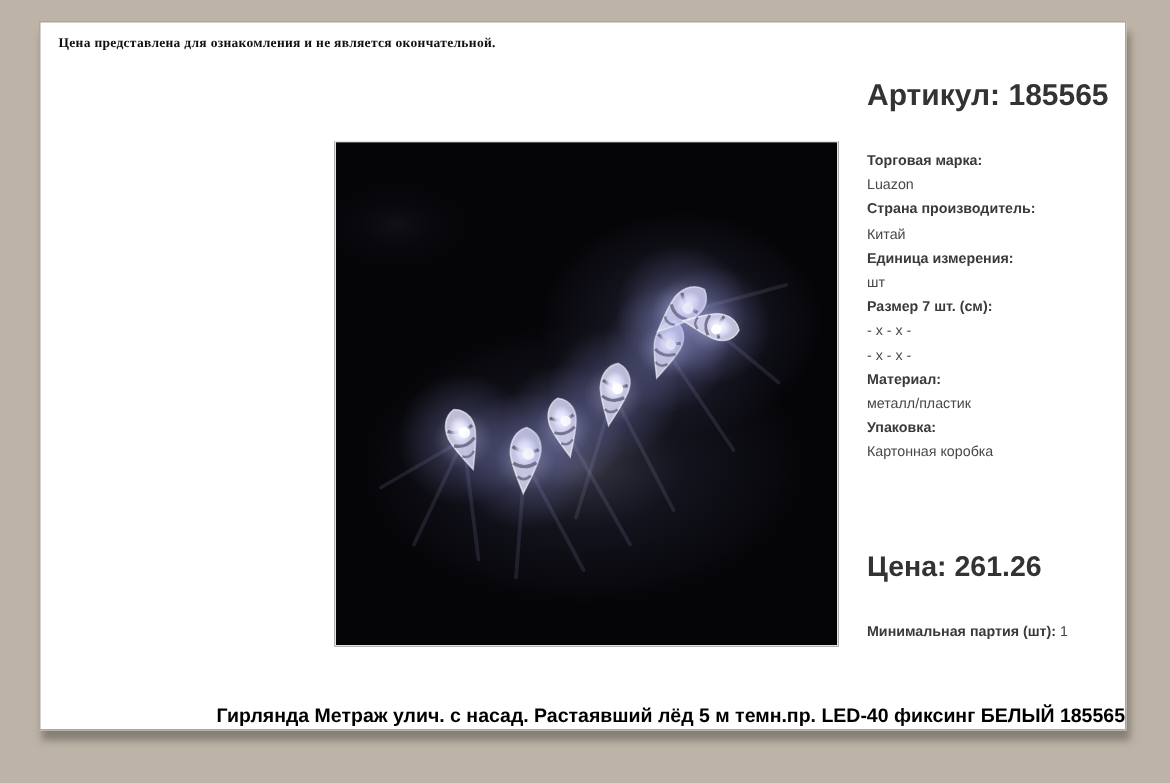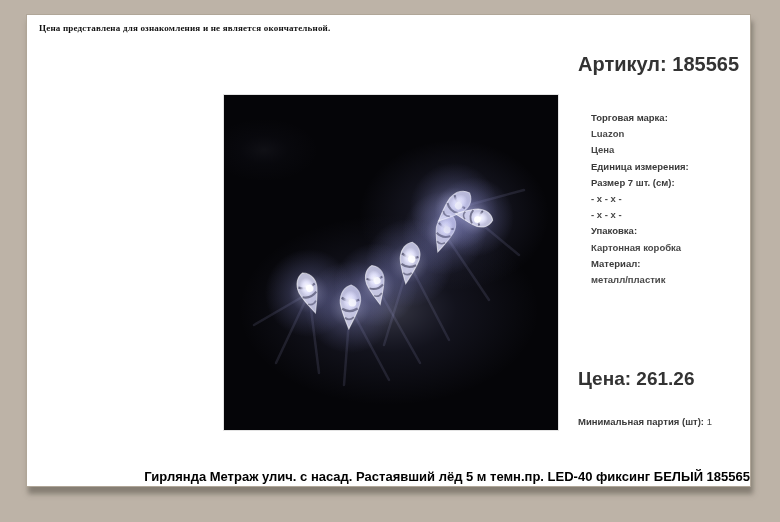--- a/index.html
+++ b/index.html
@@ -57,29 +57,28 @@
     left: 0;
     top: 38px;
     font-size: 20px;
     font-weight: bold;
     color: #333333;
     white-space: nowrap;
     text-align: right;
   }
   .attrs {
     position: absolute;
-    left: 13px;
+    left: 0;
     top: 85px;
     font-size: 9.5px;
     line-height: 16.2px;
     color: #414141;
-    margin-top: 10px;
   }
   .attr-label { font-weight: bold; color: #3a3a3a; }
-  .attr-value { font-weight: bold; color: #484848; }
+  .attr-value { font-weight: normal; color: #484848; }
   .minbatch {
     position: absolute;
     left: 0;
     top: 357px;
     font-size: 9.5px;
     color: #484848;
     white-space: nowrap;
     margin-top: 44px;
   }
   .minbatch .b { font-weight: bold; color: #3a3a3a; }
@@ -170,39 +169,41 @@
       <span>Артикул:</span>
       <span>185565</span>
     </div>
 
     <div class="attrs">
       <div>
         <div class="attr-label">Торговая марка:</div>
         <div class="attr-value">Luazon</div>
       </div>
       <div>
-        <div class="attr-value">Цена</div>
+        <div class="attr-label">Страна производитель:</div>
+        <div class="attr-value">Китай</div>
       </div>
       <div>
         <div class="attr-label">Единица измерения:</div>
+        <div class="attr-value">шт</div>
       </div>
       <div>
         <div class="attr-label">Размер 7 шт. (см):</div>
         <div class="attr-value">- х - х -</div>
       </div>
       <div>
         <div class="attr-value">- х - х -</div>
       </div>
       <div>
+        <div class="attr-label">Материал:</div>
+        <div class="attr-value">металл/пластик</div>
+      </div>
+      <div>
         <div class="attr-label">Упаковка:</div>
         <div class="attr-value">Картонная коробка</div>
-      </div>
-      <div>
-        <div class="attr-label">Материал:</div>
-        <div class="attr-value">металл/пластик</div>
       </div>
     </div>
 
     <div class="minbatch">
       <span class="b">Минимальная партия (шт):</span>
       <span>1</span>
     </div>
 
     <div class="price">
       <span>Цена:</span>

